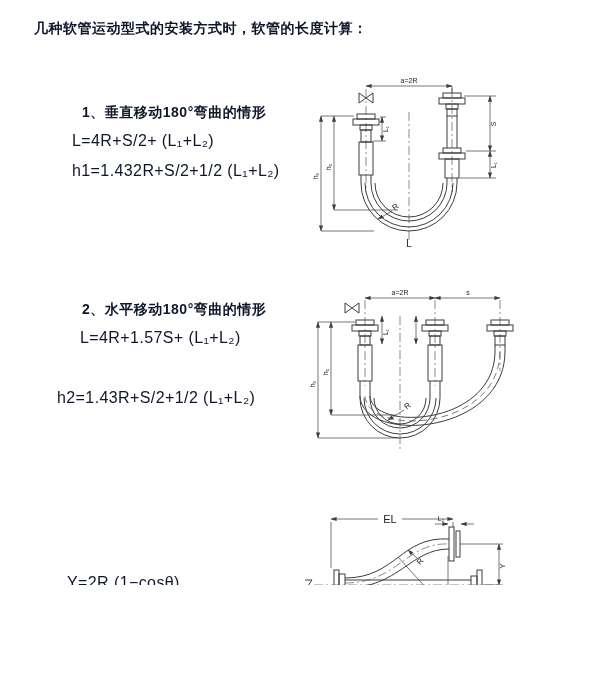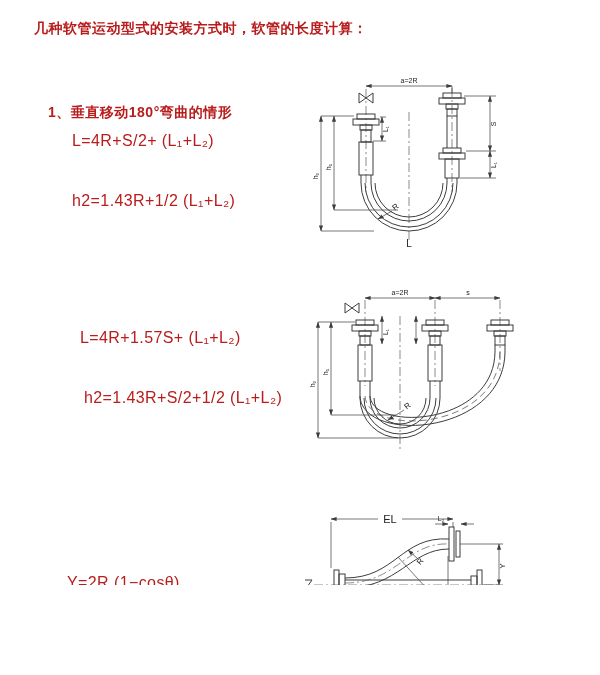--- a/index.html
+++ b/index.html
@@ -1,25 +1,25 @@
 <!DOCTYPE html>
 <html><head>
 <meta charset="utf-8">
 <style>
   html,body{margin:0;padding:0;background:#fff;}
   .page{position:relative;width:600px;height:585px;background:#ffffff;overflow:hidden;
-        font-family:"Liberation Sans",sans-serif;color:#b91c1c;}
+        font-family:"Liberation Sans",sans-serif;color:#0f172a;}
   .abs{position:absolute;white-space:nowrap;}
   .title{left:34px;top:20px;font-size:14px;font-weight:600;letter-spacing:.5px;}
-  .sec-head{font-size:14px;font-weight:600;letter-spacing:.5px;}
+  .sec-head{font-size:14px;font-weight:600;letter-spacing:.5px;margin-left:34px;}
   .formula{font-size:16px;letter-spacing:.4px;}
   #s1h{left:48px;top:104px}
   #s1f1{left:72px;top:132px}#s1f2{left:72px;top:162px}#s1f3{left:72px;top:192px}
   #s2h{left:48px;top:301px}
-  #s2f1{left:80px;top:329px}#s2f2{left:72px;top:359px}#s2f3{left:84px;top:389px}
+  #s2f1{left:80px;top:329px}#s2f2{left:72px;top:359px}#s2f3{left:57px;top:389px}
   #s3h{left:48px;top:516px}
   #s3f1{left:72px;top:544px}#s3f2{left:67px;top:574px}#s3f3{left:72px;top:604px}
   #d1{left:312px;top:70px}
   #d2{left:308px;top:286px}
   #d3{left:298px;top:500px}
   svg{display:block}
   svg .ln{stroke:#3d3d3d;stroke-width:1;fill:none;}
   svg .dim{stroke:#4a4a4a;stroke-width:.75;fill:none;}
   svg .cl{stroke:#5a5a5a;stroke-width:.7;fill:none;stroke-dasharray:9 3 2 3;}
   svg .hosedash{stroke:#5a5a5a;stroke-width:.8;fill:none;stroke-dasharray:7 4;}
@@ -28,22 +28,23 @@
 </style>
 </head>
 <body>
 
 <div class="page">
 
   <div class="abs title">几种软管运动型式的安装方式时，软管的长度计算：</div>
 
   <div class="abs sec-head" id="s1h">1、垂直移动180°弯曲的情形</div>
   <div class="abs formula" id="s1f1">L=4R+S/2+ (L₁+L₂)</div>
-  <div class="abs formula" id="s1f3">h2=1.43R+1/2 (L₁+L₂)</div>
-
+  <div class="abs formula" id="s1f2">h1=1.432R+S/2+1/2 (L₁+L₂)</div>
+
+  <div class="abs sec-head" id="s2h">2、水平移动180°弯曲的情形</div>
   <div class="abs formula" id="s2f1">L=4R+1.57S+ (L₁+L₂)</div>
   <div class="abs formula" id="s2f3">h2=1.43R+S/2+1/2 (L₁+L₂)</div>
 
   <div class="abs formula" id="s3f2">Y=2R (1−cosθ)</div>
 
   <svg class="abs" id="d1" width="213" height="190" viewBox="0 0 213 190">
     <defs>
       <pattern id="hx1" width="4" height="4" patternUnits="userSpaceOnUse">
         <path d="M0,0 L4,4 M4,0 L0,4" stroke="#777" stroke-width="0.6"></path>
       </pattern>

